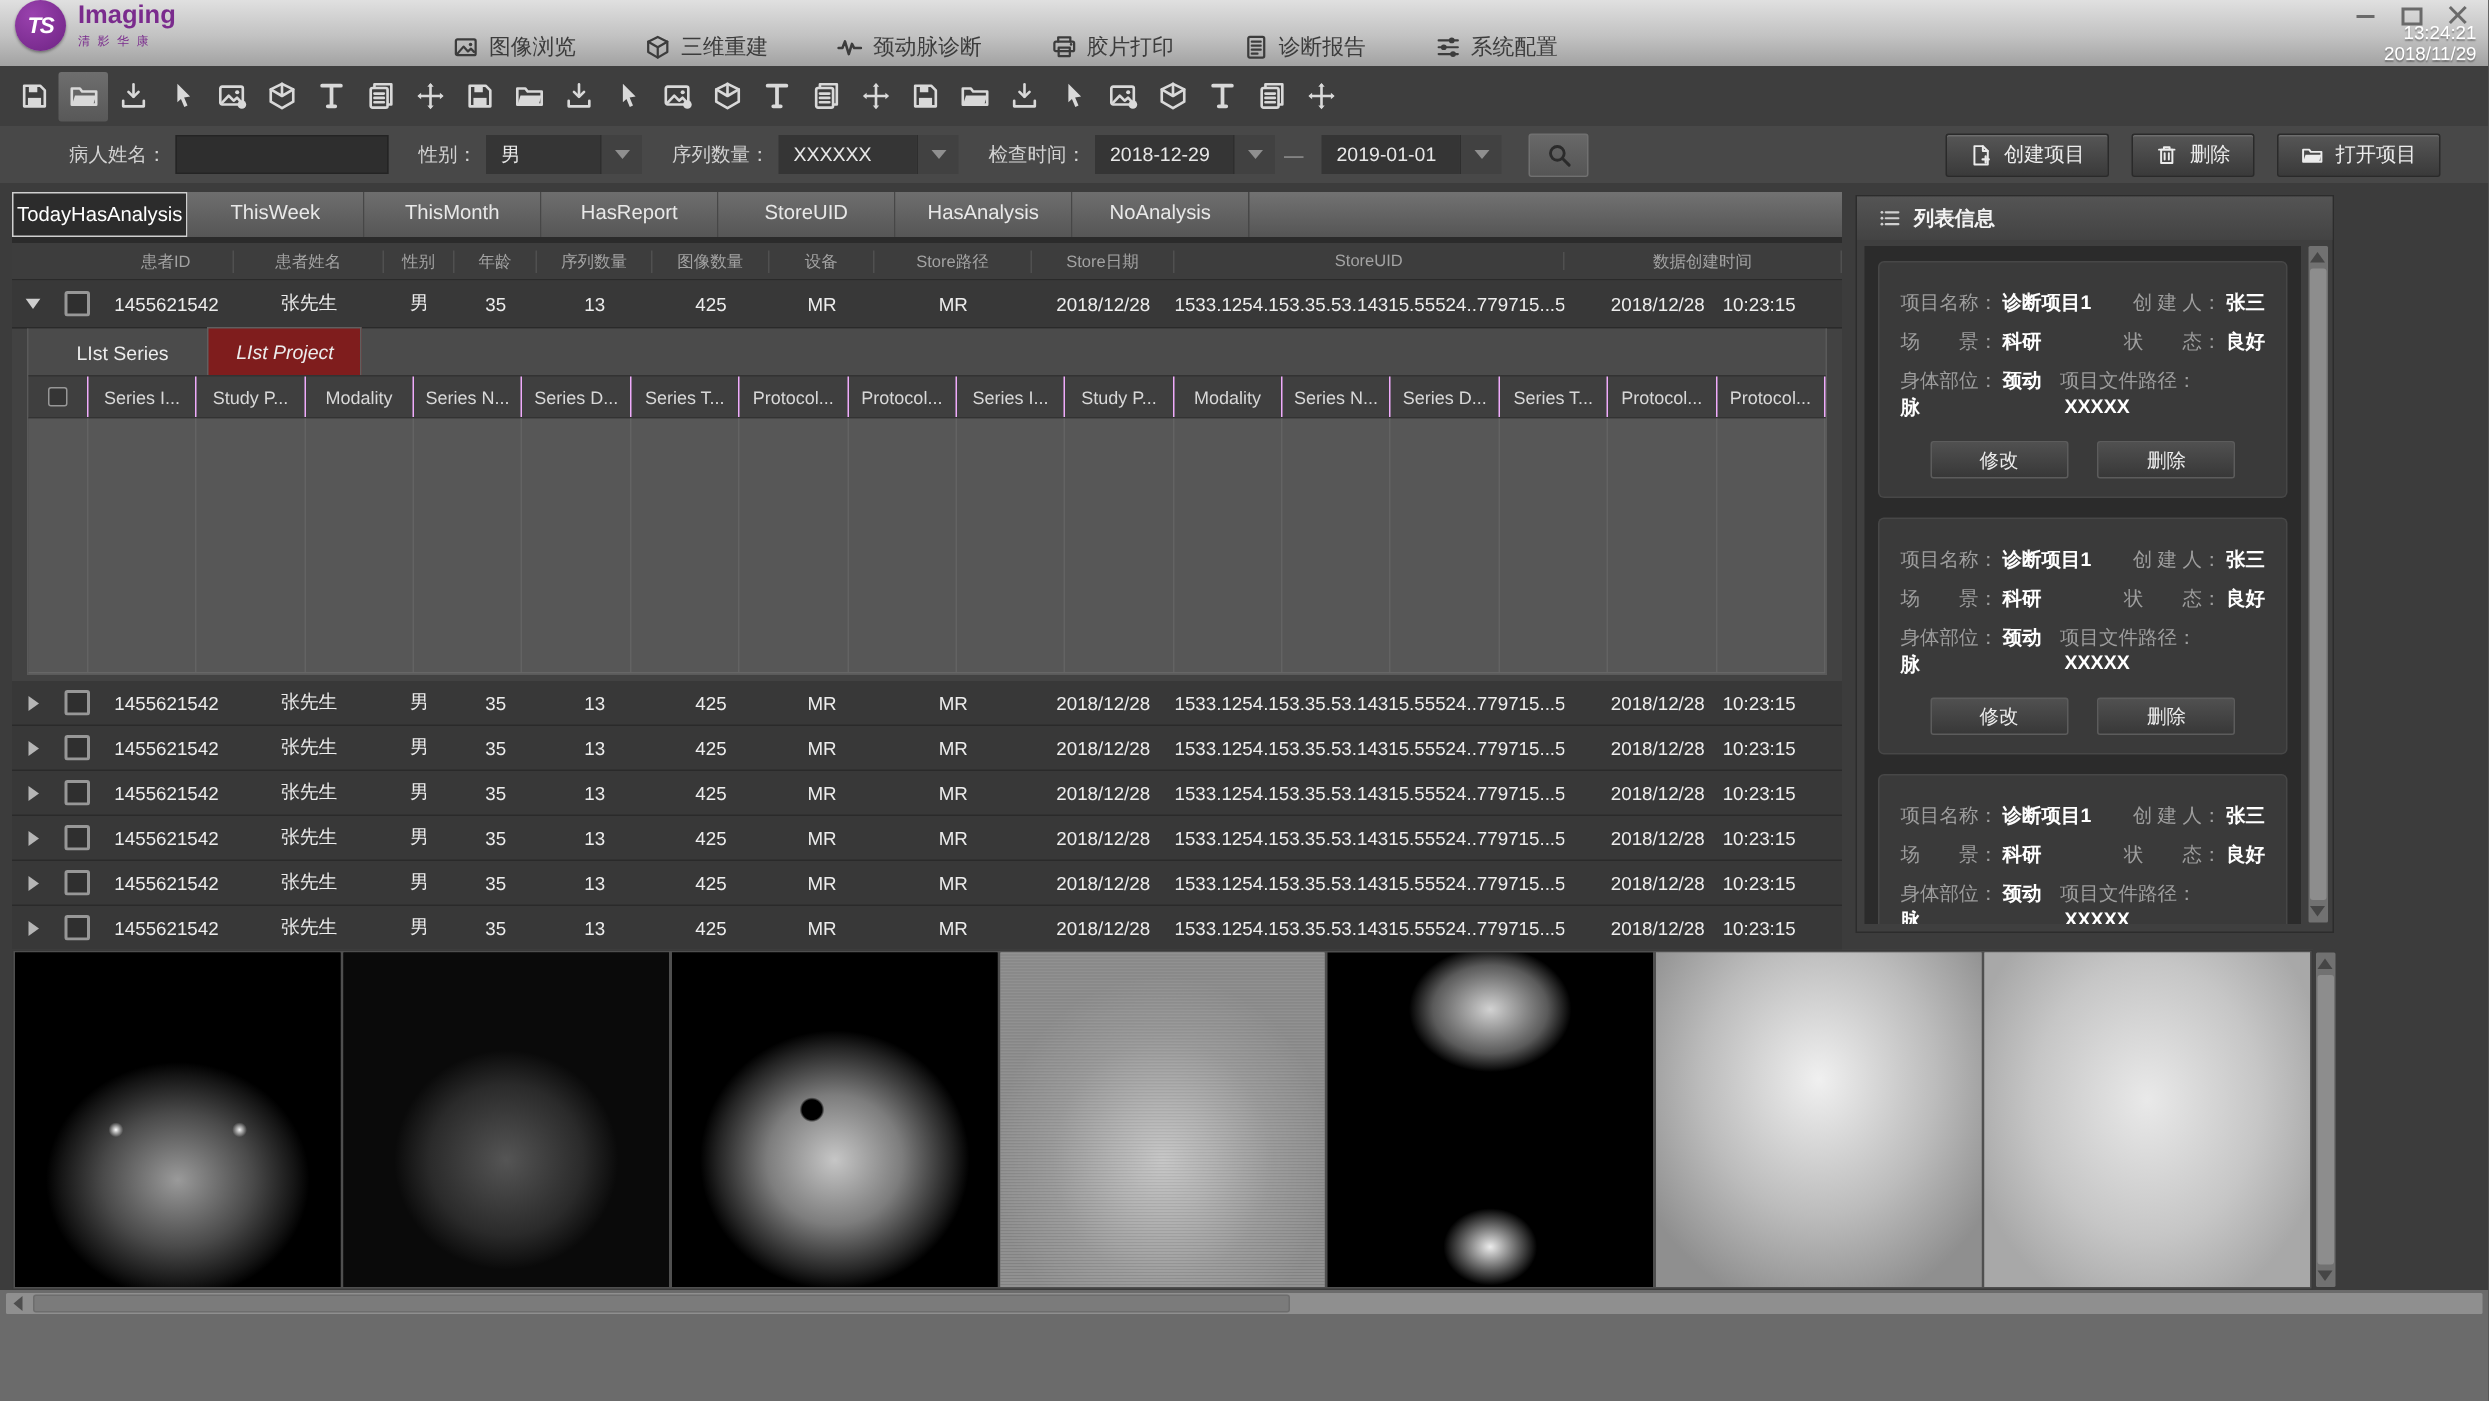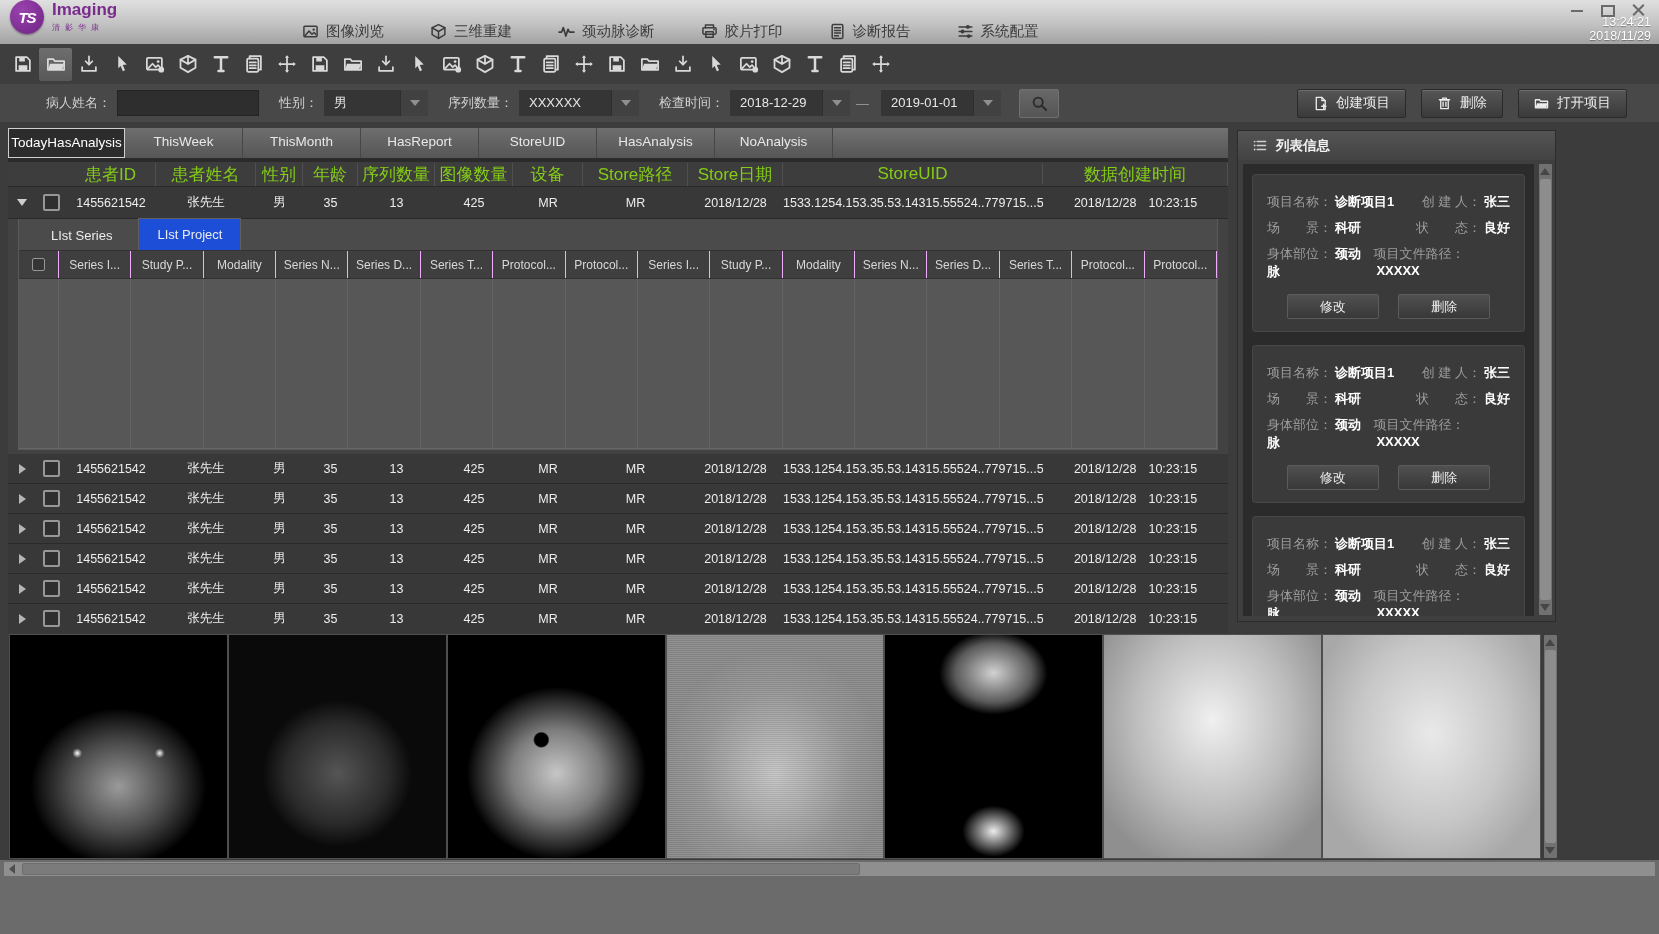--- a/index.html
+++ b/index.html
@@ -61,38 +61,38 @@
     border-radius:2px;color:#ececec;font-size:13.5px;font-family:inherit;}
   .act-btn .ic{width:15px;height:15px;}
 
   
   .main-bg{position:absolute;left:0;top:122px;width:100%;height:738px;background:#3c3c3c;}
   .left-pane{position:absolute;left:8px;top:128px;width:1220px;height:500px;background:#424242;}
   .tabbar{height:30px;display:flex;background:linear-gradient(#727272,#555);border-bottom:4px solid #2b2b2b;}
   .tab{width:117px;line-height:28px;text-align:center;color:#e8e8e8;font-size:13.5px;cursor:pointer;
     background:linear-gradient(#6e6e6e,#565656);border-right:1px solid #474747;white-space:nowrap;overflow:hidden;}
   .tab.active{background:#2c2c2c;border:1px solid #cfcfcf;color:#fff;box-sizing:border-box;}
-  .grid-head{height:24px;background:#3d3d3d;display:flex;align-items:center;color:#84cc16;font-size:17px;
+  .grid-head{height:24px;background:#3d3d3d;display:flex;align-items:center;color:#a3a3a3;font-size:11px;
     border-bottom:1px solid #2a2a2a;}
   .hcell{text-align:center;box-sizing:border-box;border-right:1px solid #505050;white-space:nowrap;overflow:hidden;}
   .hcell.blank{border-right:none;}
   .trow{height:29px;display:flex;align-items:center;background:#383838;border-bottom:1px solid #2a2a2a;
     color:#ededed;font-size:12.5px;cursor:pointer;}
   .trow.expanded{height:31px;}
   .tcell{text-align:center;white-space:nowrap;overflow:hidden;box-sizing:border-box;}
   .tcell.dt{display:flex;justify-content:center;gap:12px;}
   .icon-cell{display:flex;justify-content:center;align-items:center;}
   .tri-down{width:0;height:0;border-left:5px solid transparent;border-right:5px solid transparent;border-top:7px solid #cfcfcf;display:inline-block;}
   .tri-right{width:0;height:0;border-top:5px solid transparent;border-bottom:5px solid transparent;border-left:7px solid #b5b5b5;display:inline-block;}
   .cbx{width:13px;height:13px;border:2px solid #979797;border-radius:2px;background:rgba(0,0,0,.15);display:inline-block;cursor:pointer;}
   .cbx.small{width:11px;height:11px;border-width:1.5px;}
   .expand-panel{margin:0 10px 4px 10px;background:#4b4b4b;border:1px solid #5a5a5a;border-top:none;}
   .subtabs{height:31px;display:flex;align-items:flex-end;padding-left:14px;}
   .subtab{padding:0 18px;line-height:29px;font-size:13px;color:#ececec;cursor:pointer;white-space:nowrap;}
-  .subtab.boxed{background:#1d4ed8;border:1px solid #5f5f5f;border-bottom:none;margin-left:8px;line-height:31px;}
+  .subtab.boxed{background:#7f1d1d;border:1px solid #5f5f5f;border-bottom:none;margin-left:8px;line-height:31px;font-style:italic;}
   .subhead{height:27px;background:#3f3f3f;display:flex;align-items:center;color:#d8d8d8;font-size:12px;
     border-top:1px solid #333;border-bottom:1px solid #333;}
   .shcell{height:100%;display:flex;align-items:center;justify-content:center;box-sizing:border-box;
     border-right:1px solid #f0abfc;white-space:nowrap;overflow:hidden;}
   .subgrid{height:169px;display:flex;background:#575757;border-bottom:1px solid #666;}
   .sgcell{height:100%;box-sizing:border-box;border-right:1px solid #636363;}
 
   
   .right-pane{position:absolute;left:1237px;top:130px;width:319px;height:492px;background:#3f3f3f;
     border:1px solid #2c2c2c;box-sizing:border-box;}

